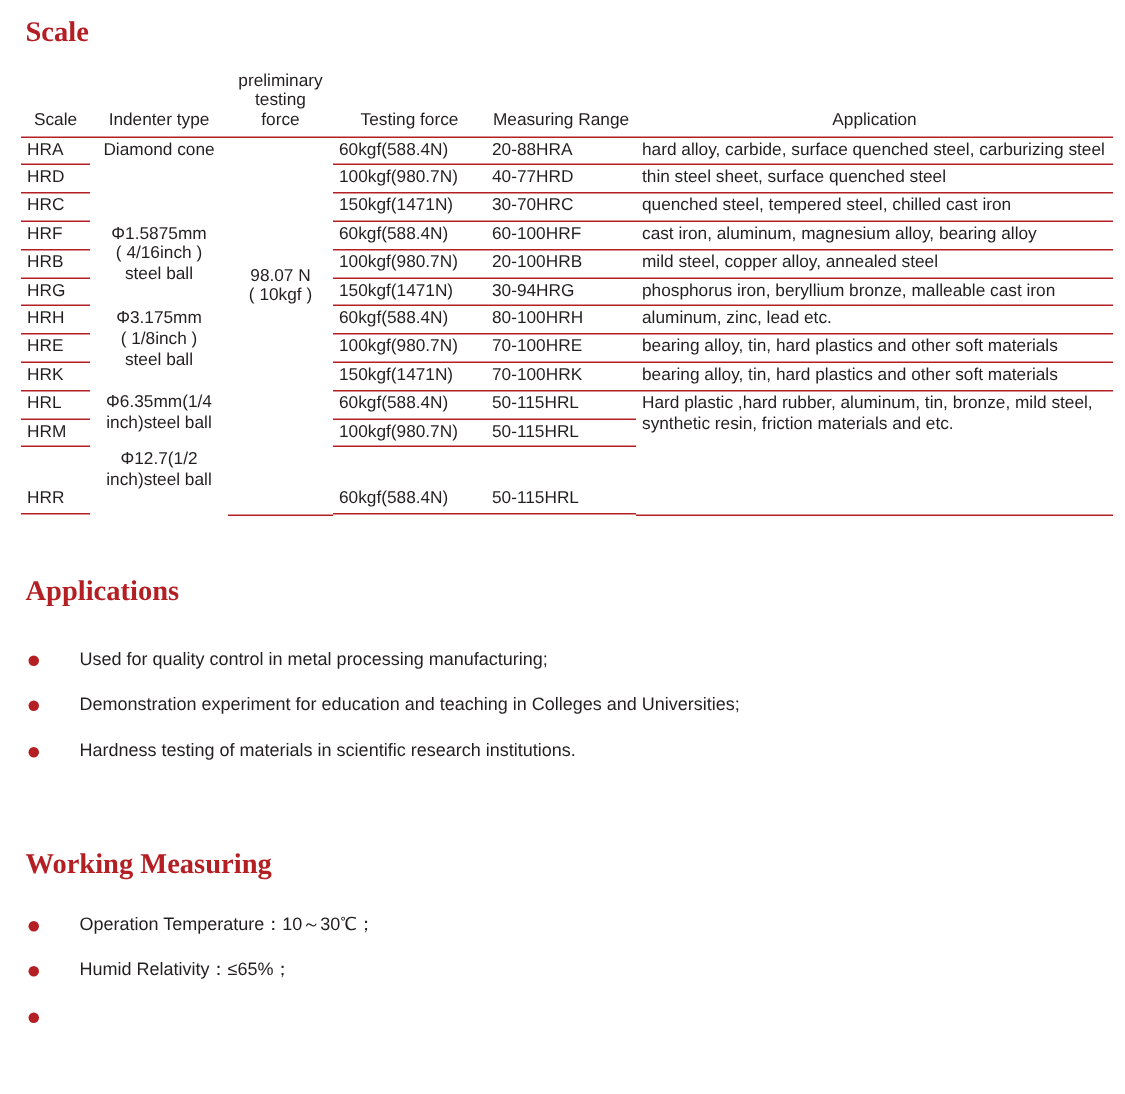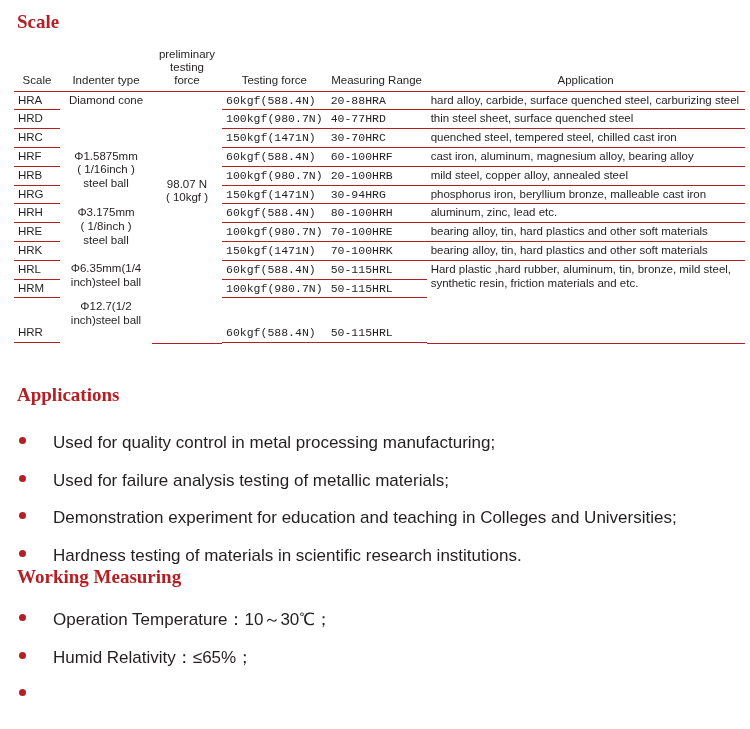--- a/index.html
+++ b/index.html
@@ -58,29 +58,29 @@
   .c-scale { width: 38px; }
   .c-indenter { width: 84px; text-align: center; }
   .c-pre { width: 62px; text-align: center; }
   .c-force { width: 94px; }
   .c-range { width: 92px; }
   .c-app { width: 310px; }
 
   .hdr-pre { text-align: center; }
   .hdr-indenter { text-align: left; }
 
-  .nowrap { white-space: nowrap; font-family: Liberation Mono, monospace; }
+  .nowrap { white-space: nowrap; }
   .center { }
 
   ul.bullets {
     position: absolute;
     margin: 0;
     padding: 0;
     list-style: none;
-    font-size: 17px;
+    font-size: 12px;
     color: #231f20;
   }
   ul.bullets li {
     position: relative;
     padding-left: 36px;
     margin-bottom: 13px;
     line-height: 1.45;
   }
   ul.bullets li .dot {
     position: absolute;
@@ -143,21 +143,21 @@
         <td class="c-scale bdr">HRC</td>
         <td class="c-force bdr nowrap">150kgf(1471N)</td>
         <td class="c-range bdr nowrap">30-70HRC</td>
         <td class="c-app bdr">quenched steel, tempered steel, chilled cast iron</td>
       </tr>
 
       <tr>
         <td class="c-scale bdr">HRF</td>
         <td class="c-indenter center" rowspan="3">
           <span>Φ1.5875mm</span><br>
-          <span>( 1/16inch )</span><br>
+          <span>( 4/16inch )</span><br>
           <span>steel ball</span>
         </td>
         <td class="c-force bdr nowrap">60kgf(588.4N)</td>
         <td class="c-range bdr nowrap">60-100HRF</td>
         <td class="c-app bdr">cast iron, aluminum, magnesium alloy, bearing alloy</td>
       </tr>
 
       <tr>
         <td class="c-scale bdr">HRB</td>
         <td class="c-force bdr nowrap">100kgf(980.7N)</td>
@@ -233,21 +233,20 @@
         <td class="c-range" style="padding:0;height:0;"></td>
         <td class="c-app bdr" style="padding:0;height:0;"></td>
       </tr>
     </tbody>
   </table>
 
   <h2 class="section-title" id="applications-title">Applications</h2>
 
   <ul class="bullets" id="applications-list">
     <li><span class="dot"></span><span>Used for quality control in metal processing manufacturing;</span></li>
-    <li><span class="dot"></span><span>Used for failure analysis testing of metallic materials;</span></li>
     <li><span class="dot"></span><span>Demonstration experiment for education and teaching in Colleges and Universities;</span></li>
     <li><span class="dot"></span><span>Hardness testing of materials in scientific research institutions.</span></li>
   </ul>
 
   <h2 class="section-title" id="working-title">Working Measuring</h2>
 
   <ul class="bullets" id="working-list">
     <li><span class="dot"></span><span>Operation Temperature：10～30℃；</span></li>
     <li><span class="dot"></span><span>Humid Relativity：≤65%；</span></li>
     <li><span class="dot"></span></li>

